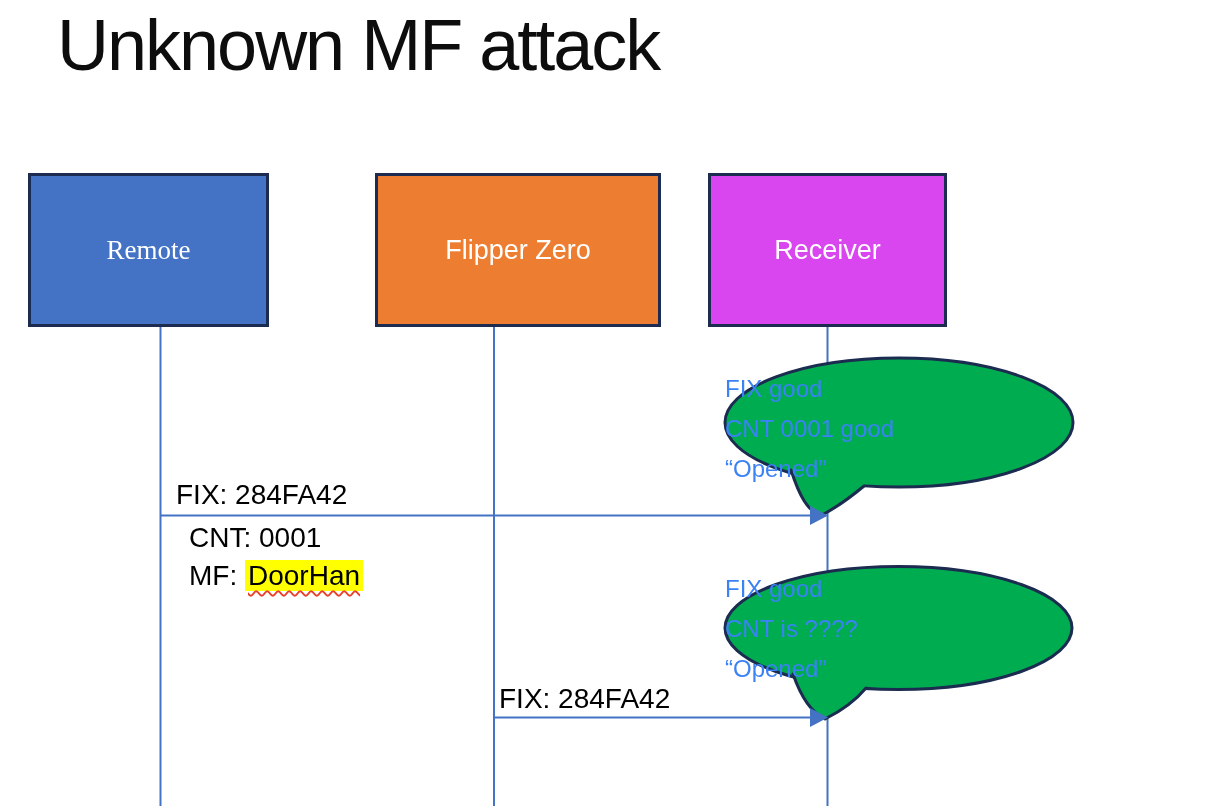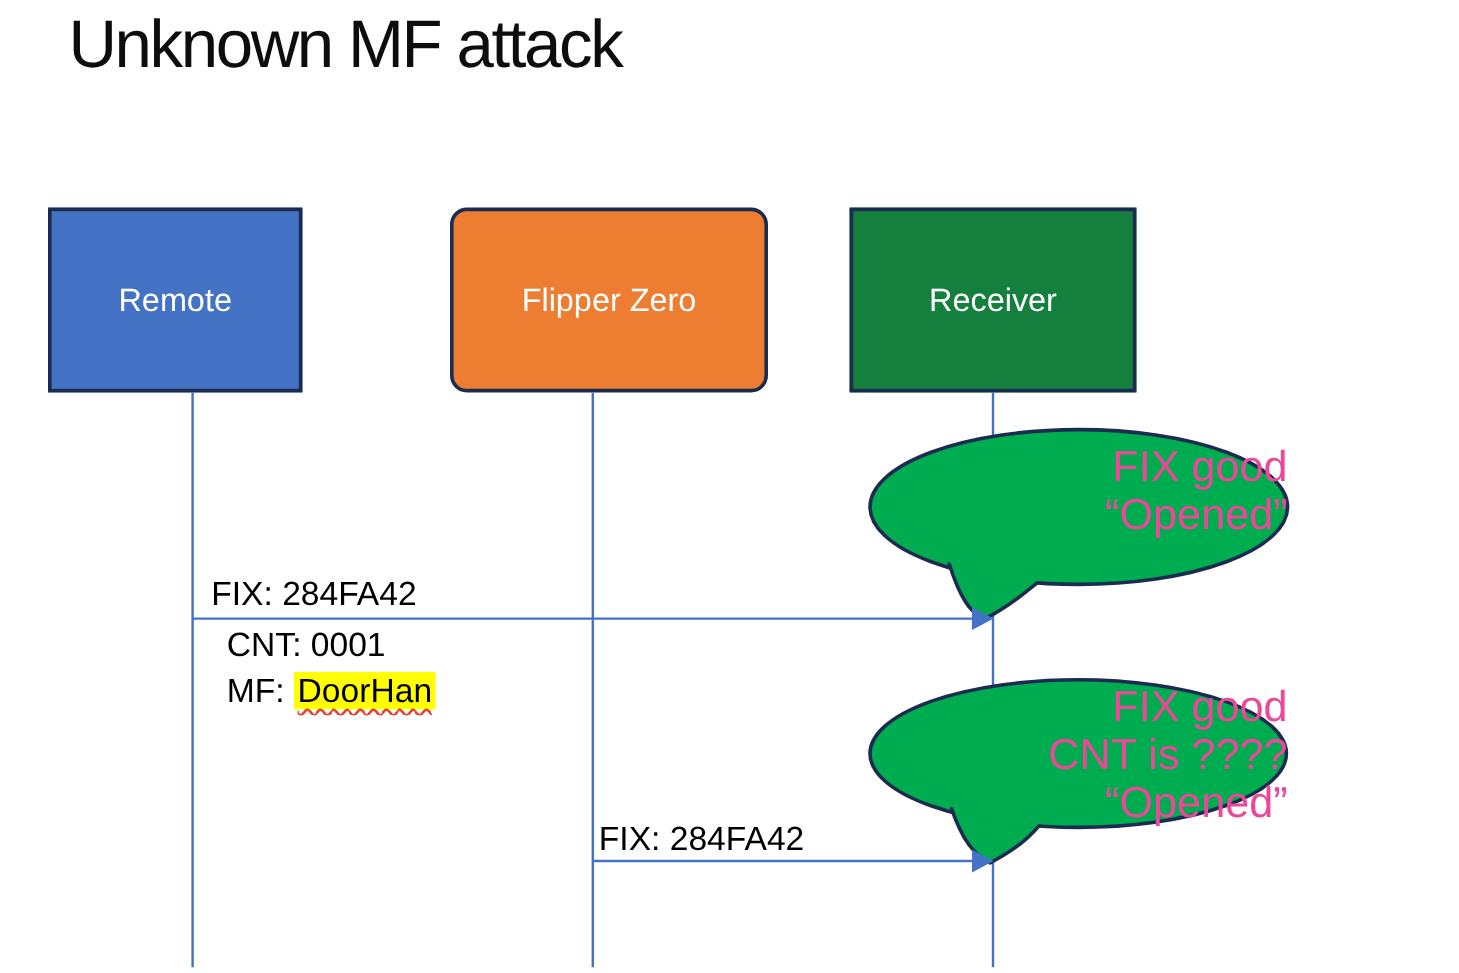--- a/index.html
+++ b/index.html
@@ -2,47 +2,47 @@
 <html><head>
 <meta charset="utf-8">
 <style>
   html,body { margin:0; padding:0; background:#fff; }
   .stage {
     position:relative; width:1216px; height:811px; background:#ffffff;
     overflow:hidden; font-family:"Liberation Sans", sans-serif;
   }
   .title {
     position:absolute; left:57px; top:4px;
-    font-size:56px; font-weight:300; letter-spacing:-2px;
+    font-size:72px; font-weight:300; letter-spacing:-2px;
     color:#0d0d0d; white-space:nowrap;
   }
   .actor {
     position:absolute; top:173px; height:154px; box-sizing:border-box;
     border:3px solid #1b2c50; color:#ffffff; font-size:27px;
     display:flex; align-items:center; justify-content:center; white-space:nowrap;
   }
-  .actor.remote   { left:40px;  width:212px; background:#4472C4; }
-  .actor.flipper  { left:375px; width:265px; background:#ED7D31;border-radius:14px; }
-  .actor.receiver { left:708px; width:239px; background:#15803d;text-align:right; }
+  .actor.remote   { left:28px;  width:241px; background:#4472C4;font-family:Liberation Serif, serif; }
+  .actor.flipper  { left:375px; width:286px; background:#ED7D31; }
+  .actor.receiver { left:708px; width:239px; background:#d946ef;text-align:right; }
   .overlay { position:absolute; left:0; top:0; width:1216px; height:811px; }
   .msg-label {
     position:absolute; font-size:28px; line-height:38px; color:#000000;
     white-space:nowrap;
   }
   .hl { background:#FFFF00; padding:0 3px;text-align:right; }
   .sq {
     text-decoration-line:underline;
     text-decoration-style:wavy;
     text-decoration-color:#e8402a;
     text-decoration-thickness:2px;
     text-underline-offset:5px;
   }
   .bubble-text {
-    position:absolute; width:348px; text-align:right; color:#ec4899;
-    font-size:36px; line-height:40px; white-space:nowrap;
+    position:absolute; width:348px; text-align:left; color:#3b82f6;
+    font-size:24px; line-height:40px; white-space:nowrap;
   }
   .bubble-text.b1 { left:725px; top:369px; }
   .bubble-text.b2 { left:725px; top:569px; }
 </style>
 </head>
 <body>
 
 <div class="stage">
 
   <div class="title">Unknown MF attack</div>
@@ -87,20 +87,21 @@
   </div>
 
   <div class="msg-label" style="left:499px; top:680px;">
     <span>FIX: 284FA42</span>
   </div>
   <div class="msg-label" style="left:499px; top:720px;">
   </div>
 
   <div class="bubble-text b1">
     <div>FIX good</div>
+    <div>CNT 0001 good</div>
     <div>“Opened”</div>
   </div>
   <div class="bubble-text b2">
     <div>FIX good</div>
     <div>CNT is ????</div>
     <div>“Opened”</div>
   </div>
 
 </div>
 

